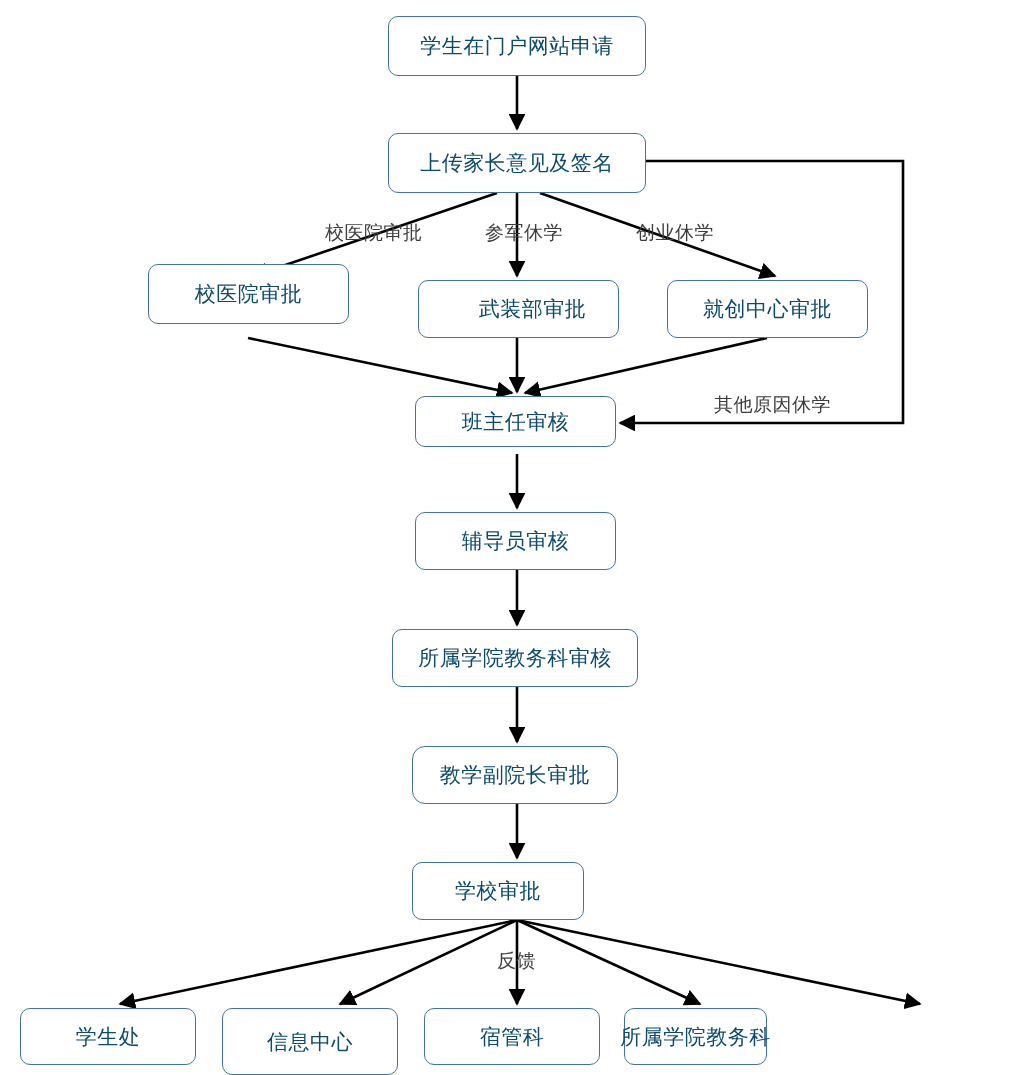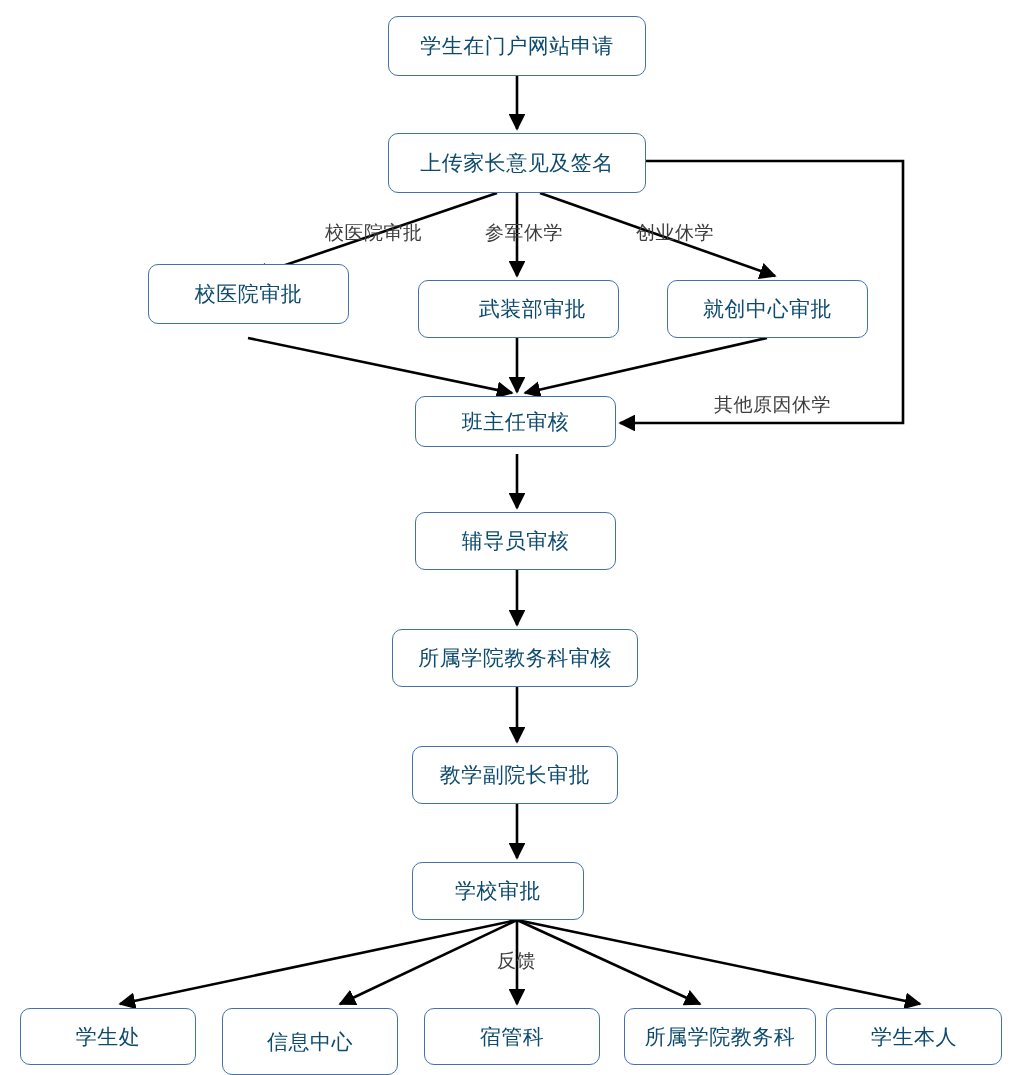--- a/index.html
+++ b/index.html
@@ -120,47 +120,44 @@
   </div>
 
   <div class="node" style="left:415px; top:512px; width:201px; height:58px;">
     <span>辅导员审核</span>
   </div>
 
   <div class="node" style="left:392px; top:629px; width:246px; height:58px;">
     <span>所属学院教务科审核</span>
   </div>
 
-  <div class="node" style="left:412px; top:746px; width:206px; height:58px;">
+  <div class="node" style="left:412px; top:746px; width:206px; height:58px;border-radius:13px;">
     <span>教学副院长审批</span>
   </div>
 
   <div class="node" style="left:412px; top:862px; width:172px; height:58px;">
     <span>学校审批</span>
   </div>
 
   <div class="node" style="left:20px; top:1008px; width:176px; height:57px;">
     <span>学生处</span>
   </div>
 
   <div class="node" style="left:222px; top:1008px; width:176px; height:67px;">
     <span>信息中心</span>
   </div>
 
   <div class="node" style="left:424px; top:1008px; width:176px; height:57px;">
     <span>宿管科</span>
   </div>
 
-  <div class="node" style="left:624px; top:1008px; width:192px; height:57px;">
+  <div class="node" style="left:624px; top:1008px; width:143px; height:57px;">
     <span>所属学院教务科</span>
   </div>
 
-  <div class="node" style="left:826px; top:1008px; width:176px; height:57px;">
-    <span>学生本人</span>
-  </div>
 
   <div class="edge-label" style="left:325px; top:220px;">
     <span>校医院审批</span>
   </div>
 
   <div class="edge-label" style="left:485px; top:220px;">
     <span>参军休学</span>
   </div>
 
   <div class="edge-label" style="left:636px; top:220px;">

